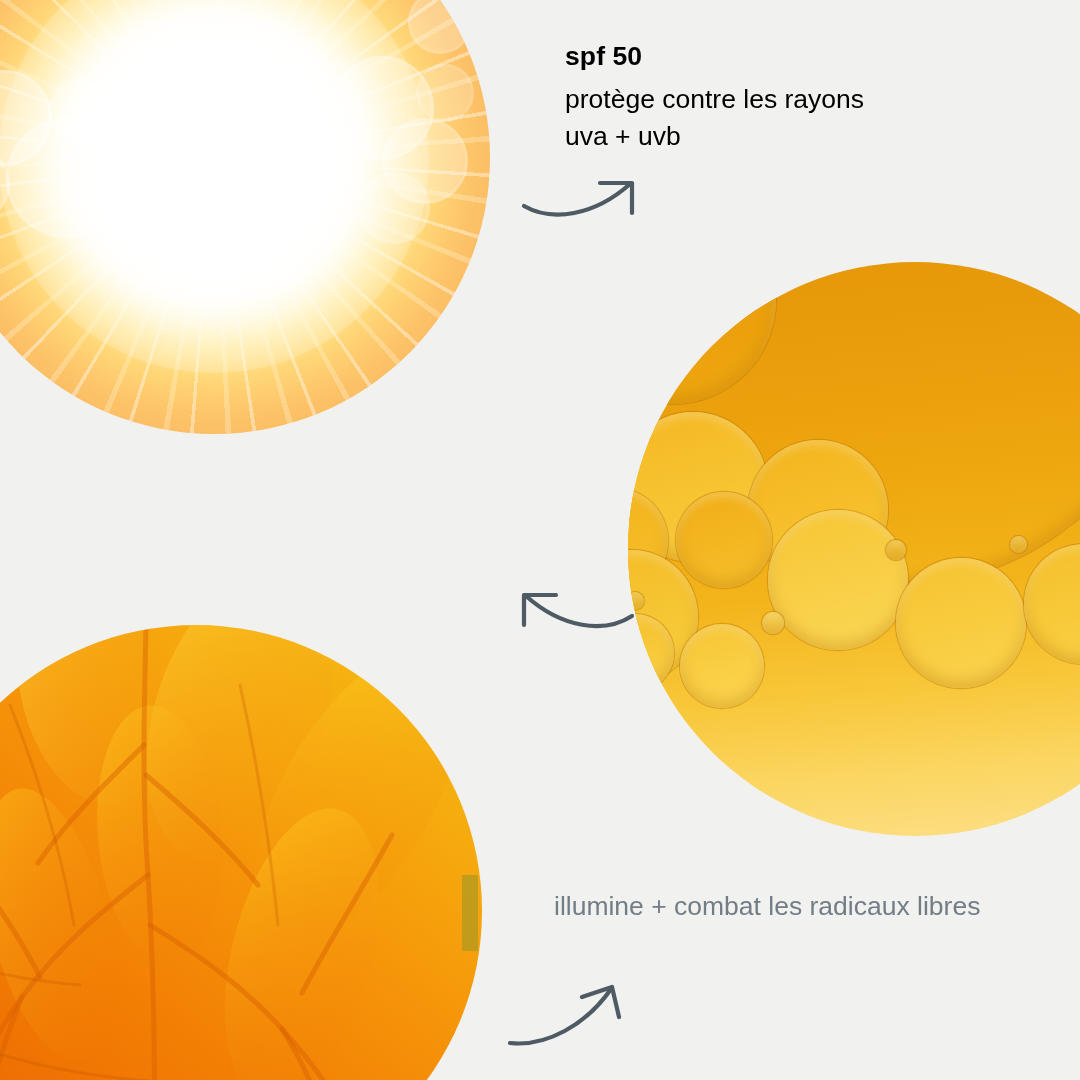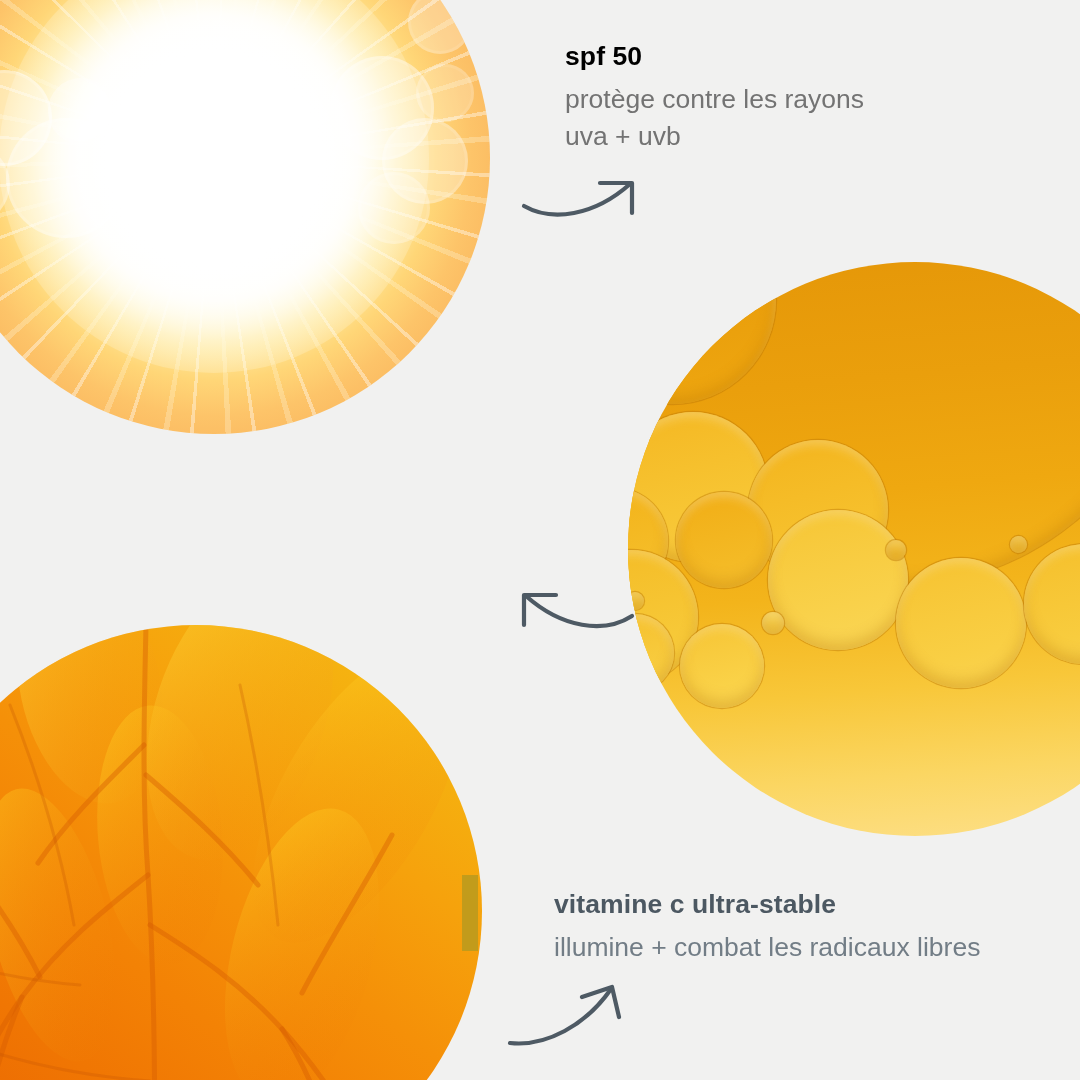--- a/index.html
+++ b/index.html
@@ -249,27 +249,26 @@
         <path d="M260 470 C320 478 380 494 430 516"></path>
         <path d="M20 330 C70 346 120 356 170 360"></path>
       </g>
 
       <rect x="552" y="250" width="16" height="76" fill="#b99a1e" opacity="0.85"></rect>
     </svg>
   </div>
 
   <div class="text-block" id="block-spf">
     <p class="t-head" style="color: #000000;">spf 50</p>
-    <p class="t-body" style="color: #737373;">protège contre les rayons
+    <p class="t-body" style="color: #000000;">protège contre les rayons
 uva + uvb</p>
   </div>
 
 
   <div class="text-block" id="block-vitc">
-    <p class="t-head" style="color: rgb(76, 88, 98);">vitamine c ultra-stable</p>
     <p class="t-body" style="color: rgb(114, 125, 134);">illumine + combat les radicaux libres</p>
   </div>
 
   <svg class="arrow-svg" id="arrow-top" width="160" height="80" viewBox="0 0 160 80">
     <path class="arrow-path" d="M16 46 C44 62 86 56 122 24" style="stroke: rgb(78, 90, 100);"></path>
     <path class="arrow-path" d="M92 23 L124 23 L124 53" style="stroke: rgb(78, 90, 100);"></path>
   </svg>
 
   <svg class="arrow-svg" id="arrow-middle" width="150" height="76" viewBox="0 0 150 76">
     <path class="arrow-path" d="M132 44 C104 62 62 56 26 24" style="stroke: rgb(78, 90, 100);"></path>

